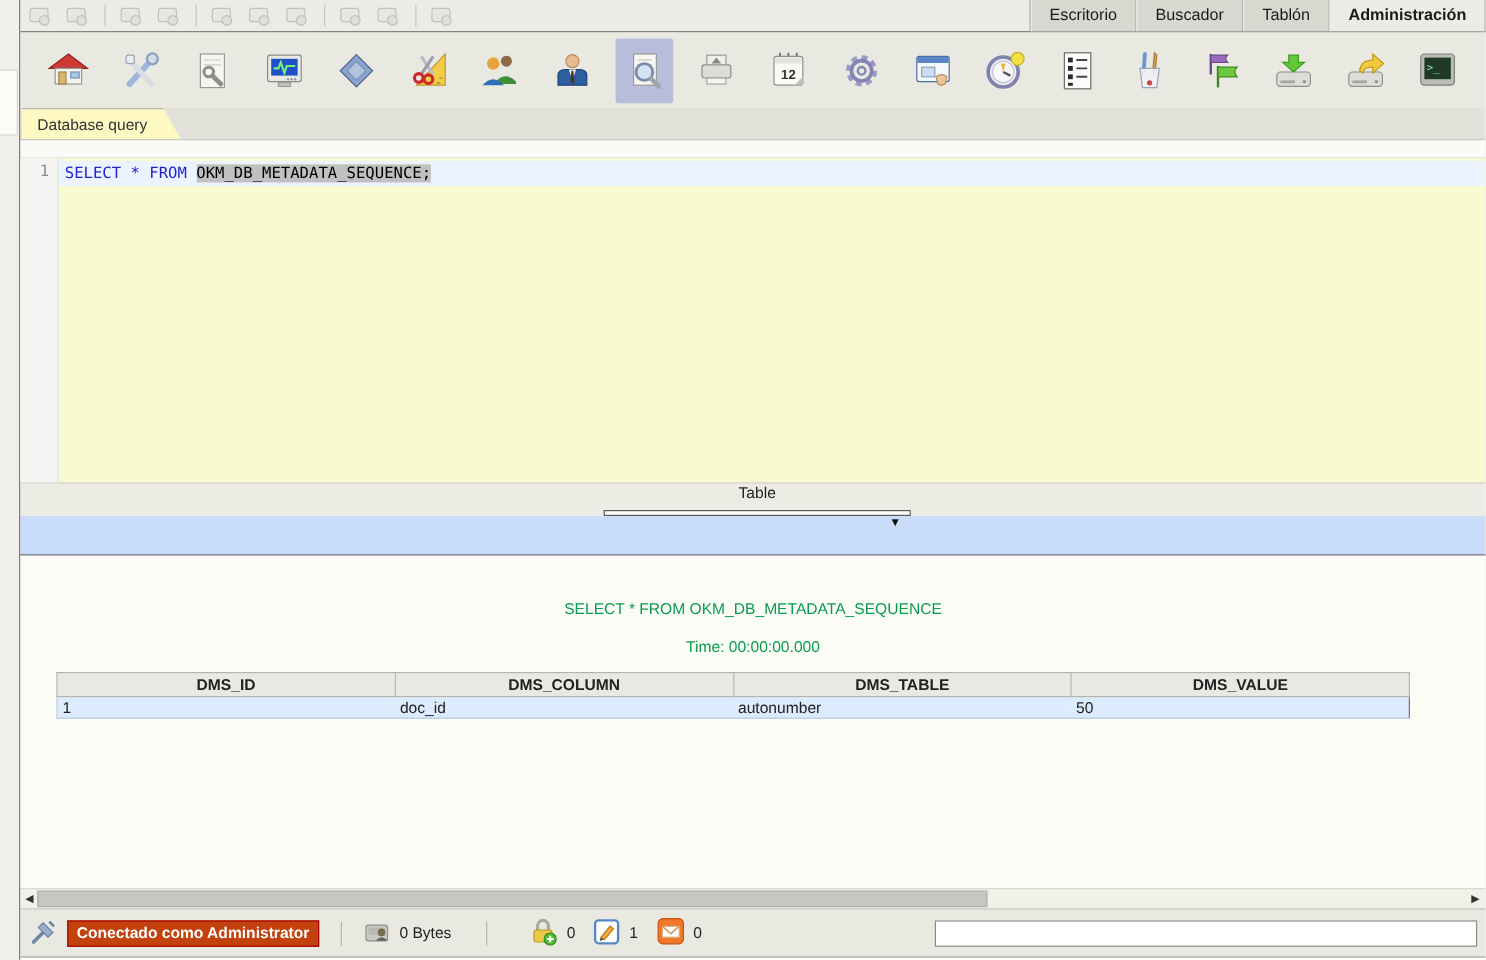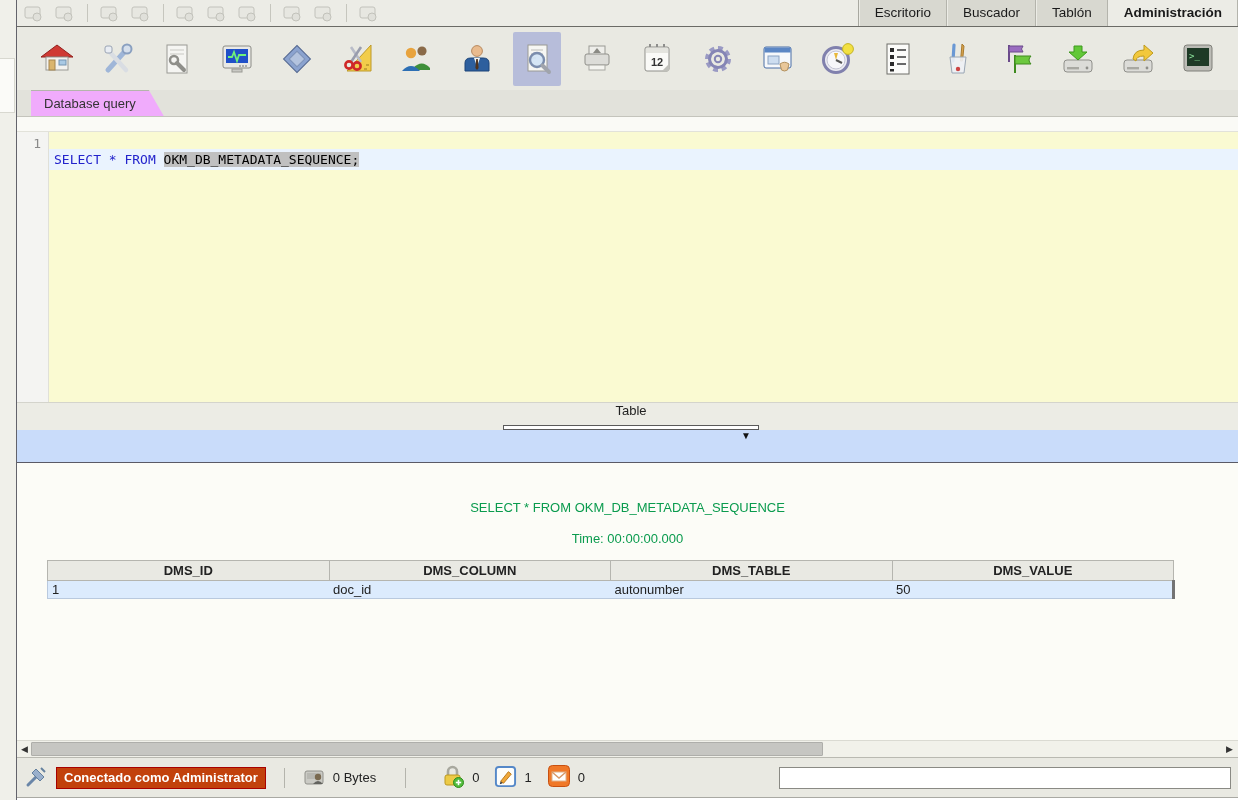--- a/index.html
+++ b/index.html
@@ -22,48 +22,48 @@
   .tab.active { font-weight:bold; background:#ecece6; }
 
   
   .admin-toolbar { height:63px; display:flex; align-items:center; justify-content:space-between; padding:0 16px; background:#e9e9e2; }
   .tool { width:48px; height:54px; display:flex; align-items:center; justify-content:center; border-radius:2px; }
   .tool.selected { background:#b7bdda; }
   .tool svg { display:block; }
 
   
   .querytab-row { height:27px; background:#e2e2db; border-bottom:1px solid #c4c4bc; display:flex; align-items:flex-end; padding-left:1px; }
-  .query-tab { height:26px; line-height:26px; padding:0 28px 0 13px; background:#f0abfc; color:#333; font-size:13px; clip-path:polygon(0 0, calc(100% - 15px) 0, 100% 100%, 0 100%); border-top:1px solid #b4b4ac;margin-left:13px; }
+  .query-tab { height:26px; line-height:26px; padding:0 28px 0 13px; background:#fef9c3; color:#333; font-size:13px; clip-path:polygon(0 0, calc(100% - 15px) 0, 100% 100%, 0 100%); border-top:1px solid #b4b4ac; }
 
   .editor-strip { height:15px; background:#fafaf6; border-bottom:1px solid #e2e2da; }
 
   
   .editor { height:270px; display:flex; background:#fafad2; font-family:"DejaVu Sans Mono","Liberation Mono",monospace; font-size:13px; }
   .gutter { width:32px; background:#f4f4f2; border-right:1px solid #e0e0d8; color:#8a8a8a; text-align:right; padding:4px 7px 0 0; }
-  .code-area { flex:1; padding-top:17px; }
+  .code-area { flex:1; padding-top:2px; }
   .active-line { background:#eaf3fe; padding:3px 0 3px 5px; white-space:pre; }
   .kw { color:#2323cc; }
   .sel-text { background:#c0c0c0; color:#000; }
 
   
   .table-row { height:28px; background:#ecece5; display:flex; align-items:center; padding-left:7px; gap:7px; border-top:1px solid #d4d4cc;flex-direction:column; }
   .listbox { width:256px; height:21px; background:#fff; border:1px solid #5a5a5a; position:relative; cursor:default; }
   .listbox .dd-arrow { position:absolute; right:7px; top:3px; font-size:10px; color:#111; line-height:14px; }
 
   .blue-bar { height:33px; background:#c9dcfa; border-bottom:1px solid #5a5a66; }
 
   
   .results { height:277px; background:#fcfcf7; overflow:hidden; }
   .echo-line { text-align:center; color:#0a9b4e; margin-top:37px; }
   .time-line { text-align:center; color:#0a9b4e; margin-top:16px; }
   table.grid { border-collapse:collapse; margin:14px 0 4px 30px; width:1128px; table-layout:fixed; }
   table.grid th { background:#e9e9e3; border:1px solid #b5b5af; font-weight:bold; padding:2px 4px; font-size:13px; text-align:center; }
   table.grid td { background:#dcebfd; border-bottom:1px solid #b9c9de; padding:1px 4px; font-size:13px; text-align:left; }
   table.grid td:first-child { border-left:1px solid #b9c9de; }
-  table.grid td:last-child { border-right:3px solid #737373; }
+  table.grid td:last-child { border-right:1px solid #737373; }
 
   
   .hscroll { height:18px; background:#f1f1ea; border-top:1px solid #dadad2; border-bottom:1px solid #b9b9b1; position:relative; }
   .sb-arrow { position:absolute; top:2px; font-size:9px; color:#333; line-height:13px; cursor:default; }
   .sb-left { left:4px; }
   .sb-right { right:5px; }
   .sb-thumb { position:absolute; left:14px; top:1px; height:14px; width:792px; background:#c6c6c2; border:1px solid #aeaeaa; border-radius:1px; }
 
   
   .statusbar { height:40px; background:#e9e9e2; display:flex; align-items:center; padding:0 8px; gap:7px; position:relative; border-bottom:1px solid #a9a9a3; }

